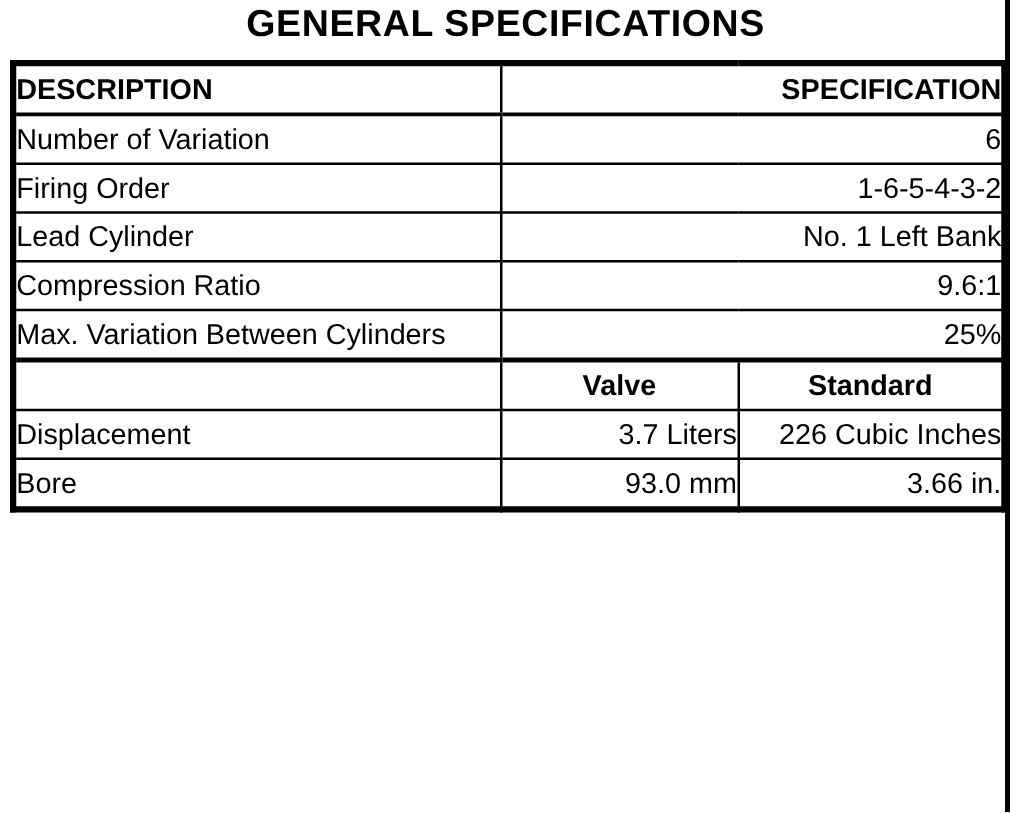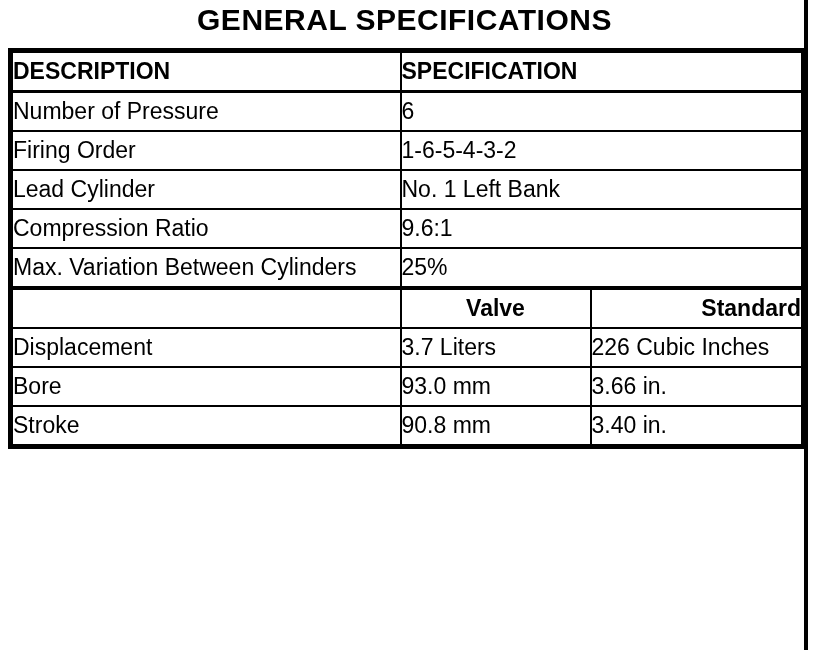--- a/index.html
+++ b/index.html
@@ -45,35 +45,35 @@
     white-space: nowrap;
     overflow: hidden;
     vertical-align: middle;
     padding: 0;
   }
   td.label-cell {
     text-align: left;
     padding-left: 6px;
   }
   td.value-cell {
-    text-align: left;
+    text-align: right;
   }
   tr.col-head td {
     font-weight: bold;
     border-bottom: 3px solid #000;
   }
   tr.unit-head td {
     font-weight: bold;
     border-top: 4px solid #000;
   }
   td.metric-head {
     text-align: center;
   }
   td.standard-head {
-    text-align: right;
+    text-align: center;
     padding-left: 6px;
   }
   .page-edge-bar {
     position: absolute;
     top: 0;
     left: 804px;
     width: 9px;
     height: 650px;
     background: #000000;
   }
@@ -91,21 +91,21 @@
       <col style="width:190px">
       <col style="width:213px">
     </colgroup>
     <tbody>
       <tr class="col-head">
         <td class="label-cell">DESCRIPTION</td>
         <td class="value-cell" colspan="2">SPECIFICATION</td>
       </tr>
 
       <tr>
-        <td class="label-cell">Number of Pressure</td>
+        <td class="label-cell">Number of Variation</td>
         <td class="value-cell" colspan="2">6</td>
       </tr>
       <tr>
         <td class="label-cell">Firing Order</td>
         <td class="value-cell" colspan="2">1-6-5-4-3-2</td>
       </tr>
       <tr>
         <td class="label-cell">Lead Cylinder</td>
         <td class="value-cell" colspan="2">No. 1 Left Bank</td>
       </tr>
@@ -127,25 +127,20 @@
       <tr>
         <td class="label-cell">Displacement</td>
         <td class="value-cell">3.7 Liters</td>
         <td class="value-cell">226 Cubic Inches</td>
       </tr>
       <tr>
         <td class="label-cell">Bore</td>
         <td class="value-cell">93.0 mm</td>
         <td class="value-cell">3.66 in.</td>
       </tr>
-      <tr>
-        <td class="label-cell">Stroke</td>
-        <td class="value-cell">90.8 mm</td>
-        <td class="value-cell">3.40 in.</td>
-      </tr>
 
 
     </tbody>
   </table>
 
   <div class="page-edge-bar"></div>
 
 </div>
 
 </body></html>

